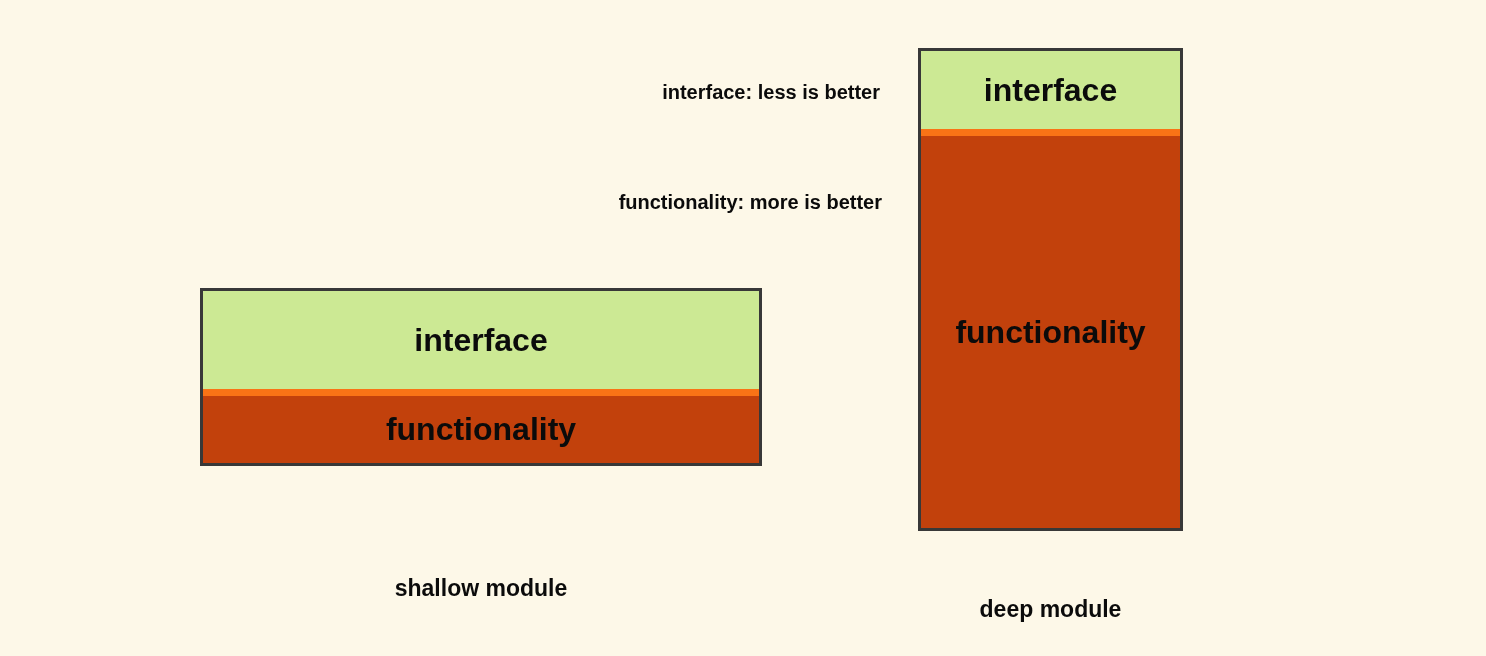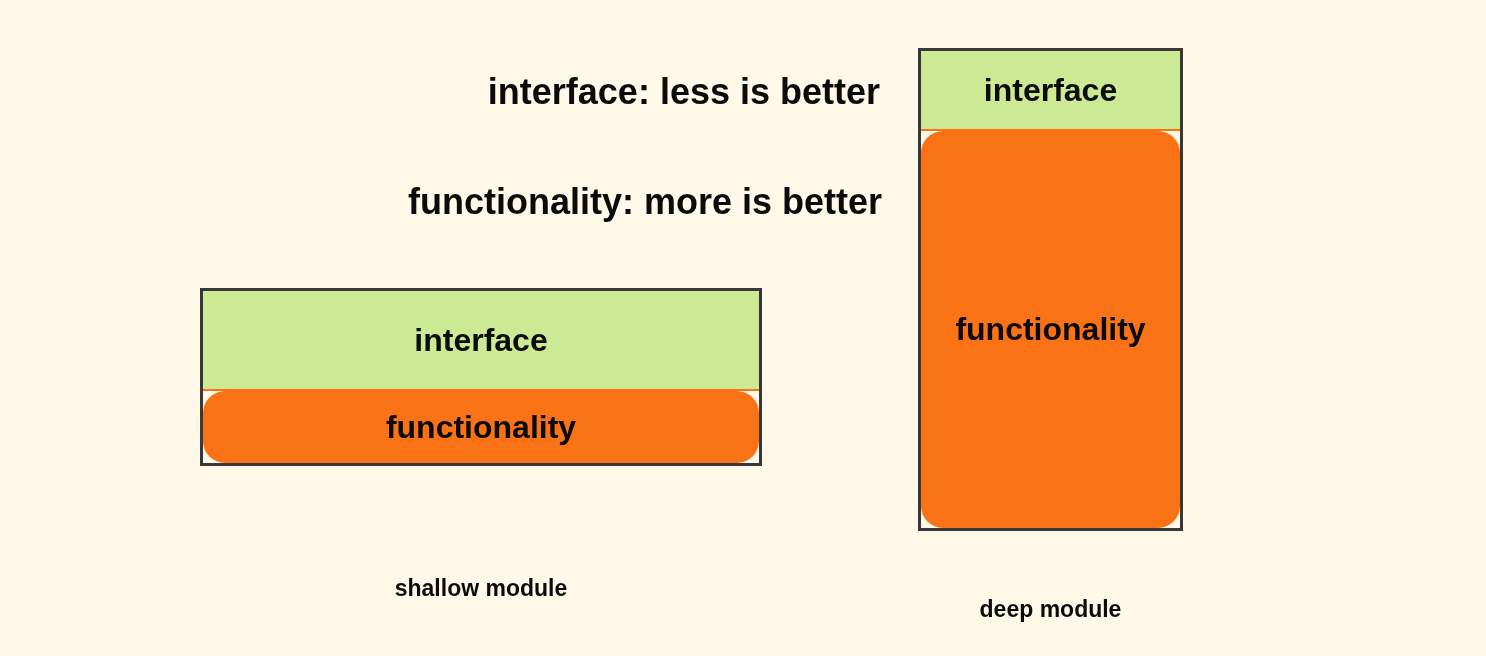--- a/index.html
+++ b/index.html
@@ -10,21 +10,21 @@
     position: relative;
     width: 1486px;
     height: 656px;
     background: #fdf8e8;
     font-family: "Liberation Sans", sans-serif;
     color: #0b0b0b;
     overflow: hidden;
   }
   .note {
     position: absolute;
-    font-size: 36px;
+    font-size: 20px;
     font-weight: bold;
     line-height: 36px;
     text-align: right;
     white-space: nowrap;
   }
   .note-interface {
     top: 74px;
     right: 606px;
   }
   .note-functionality {
@@ -40,27 +40,26 @@
   }
   .module-box .section {
     display: flex;
     align-items: center;
     justify-content: center;
     font-size: 32px;
     font-weight: bold;
   }
   .section.interface {
     background: #cce994;
-    border-bottom: 2px solid #f97316;
+    border-bottom: 7px solid #f97316;
     flex: 0 0 auto;
   }
   .section.functionality {
-    background: #f97316;
+    background: #c2410c;
     flex: 1 1 auto;
-    border-radius: 22px;
   }
   .shallow-box {
     left: 200px;
     top: 288px;
     width: 562px;
     height: 178px;
   }
   .shallow-box .section.interface {
     height: 98px;
   }

